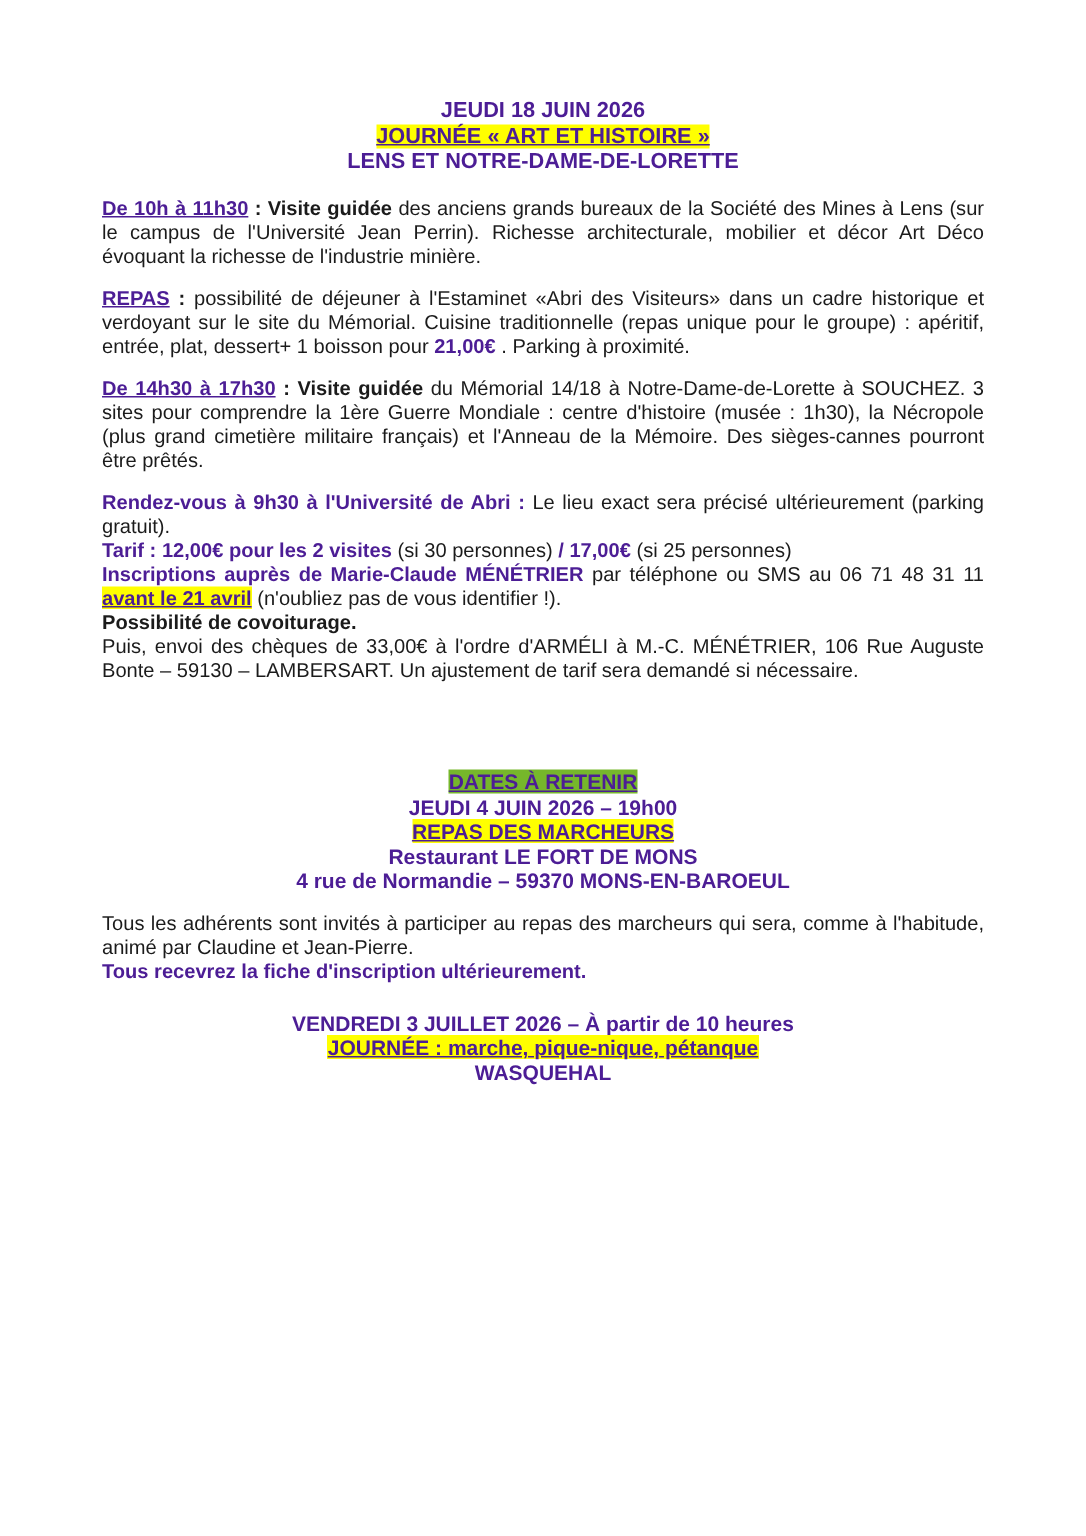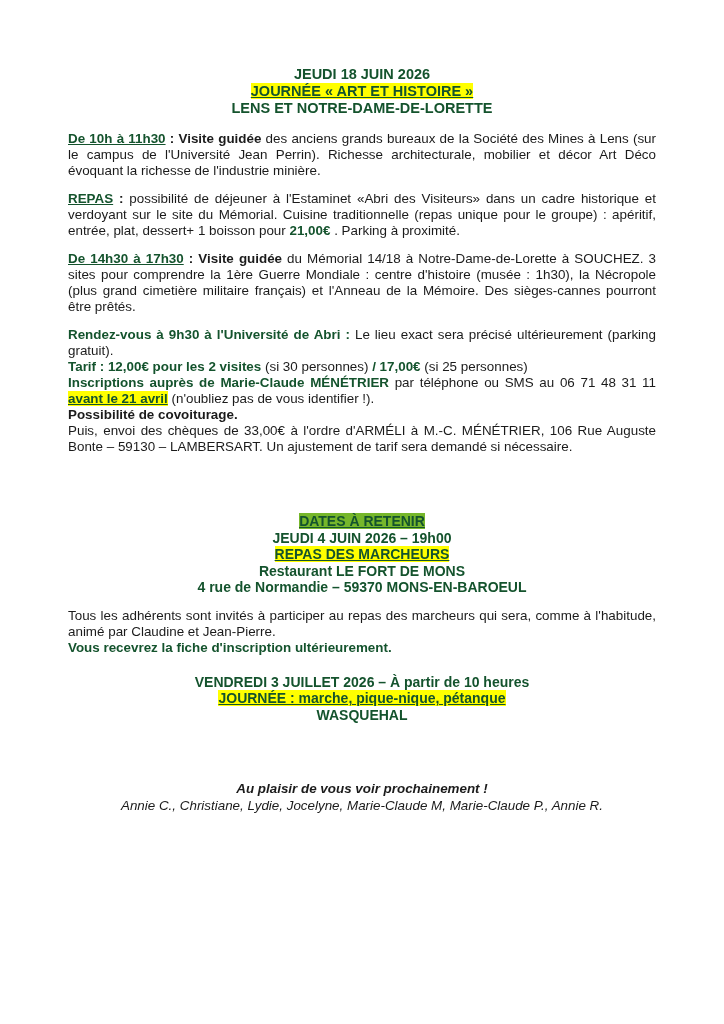--- a/index.html
+++ b/index.html
@@ -12,21 +12,21 @@
     box-sizing: border-box;
     padding: 66px 68px 0 68px;
     font-family: "Liberation Sans", "DejaVu Sans", sans-serif;
     font-size: 13.4px;
     line-height: 16px;
     color: #1b1b1b;
     overflow: hidden;
   }
   .center { text-align: center; }
   .justify { text-align: justify; }
-  .red { color: #14532d; }
+  .red { color: #4c1d95; }
   .bold { font-weight: bold; }
   .ul { text-decoration: underline; }
   .hl-yellow { background-color: #FFFF00; }
   .hl-green { background-color: #76B72B; }
   .italic { font-style: italic; }
 
   .title-block { line-height: 17px; font-size: 14.5px; margin: 0 0 14px 0; }
   .title-block div { margin: 0; }
 
   p.para { margin: 0 0 12px 0; }
@@ -68,27 +68,23 @@
   <div class="dates-heading center"><span class="red bold ul hl-green">DATES À RETENIR</span></div>
 
   <div class="center-block center dinner-block">
     <div class="red bold">JEUDI 4 JUIN 2026 – 19h00</div>
     <div><span class="red bold ul hl-yellow">REPAS DES MARCHEURS</span></div>
     <div class="red bold">Restaurant LE FORT DE MONS</div>
     <div class="red bold">4 rue de Normandie – 59370 MONS-EN-BAROEUL</div>
   </div>
   <div class="dinner-para">
     <p class="line justify">Tous les adhérents sont invités à participer au repas des marcheurs qui sera, comme à l'habitude, animé par Claudine et Jean-Pierre.</p>
-    <p class="line justify red bold">Vous recevrez la fiche d'inscription ultérieurement.</p>
+    <p class="line justify red bold">Tous recevrez la fiche d'inscription ultérieurement.</p>
   </div>
 
   <div class="center-block center picnic-block">
     <div class="red bold">VENDREDI 3 JUILLET 2026 – À partir de 10 heures</div>
     <div><span class="red bold ul hl-yellow">JOURNÉE : marche, pique-nique, pétanque</span></div>
     <div class="red bold">WASQUEHAL</div>
   </div>
 
-  <div class="closing-block center">
-    <div class="bold italic">Au plaisir de vous voir prochainement !</div>
-    <div class="italic">Annie C., Christiane, Lydie, Jocelyne, Marie-Claude M, Marie-Claude P., Annie R.</div>
-  </div>
 
 </div>
 
 </body></html>

